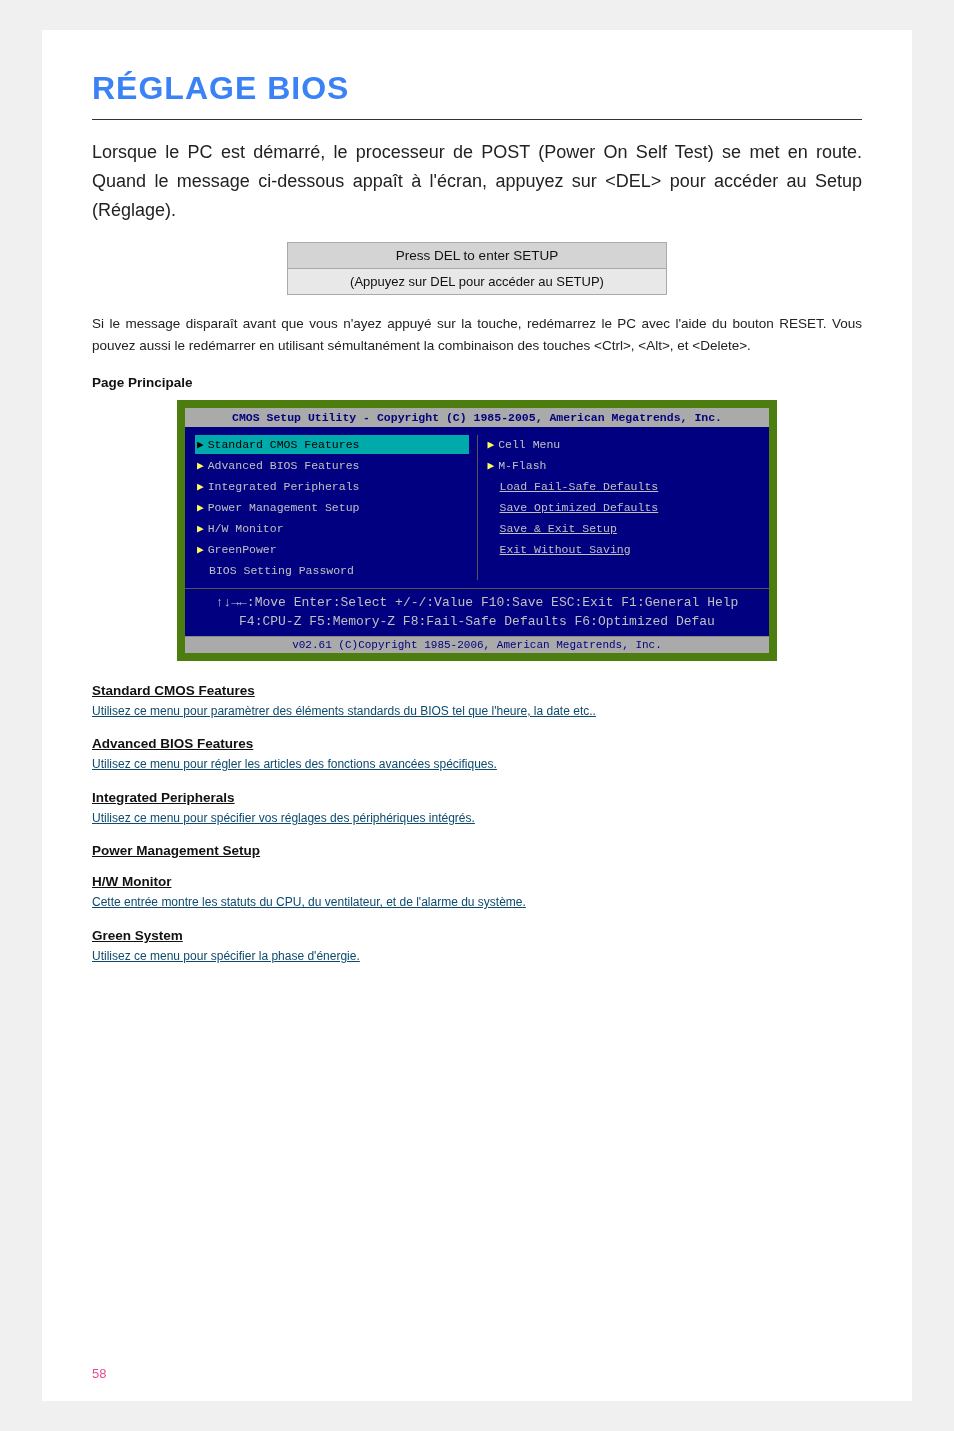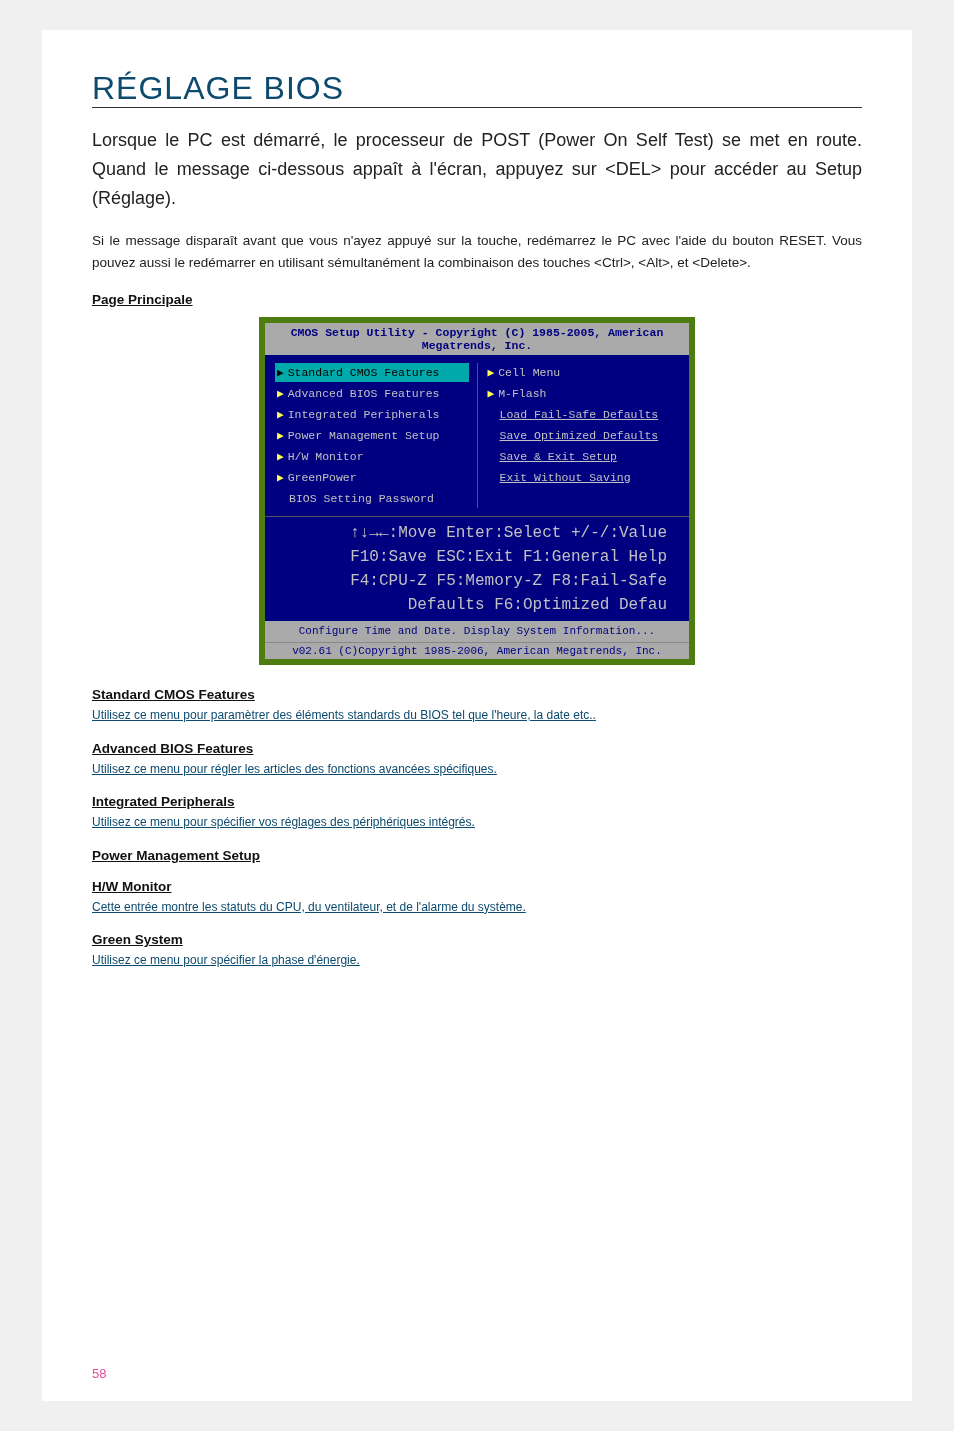--- a/index.html
+++ b/index.html
@@ -13,24 +13,24 @@
     }
     .page {
       background: #fff;
       width: 870px;
       margin: 30px auto;
       padding: 40px 50px 50px 50px;
       position: relative;
     }
     .page-title {
       font-size: 32px;
-      font-weight: normal;
-      color: #0c4a6e;
+      font-weight: bold;
+      color: #3b82f6;
       letter-spacing: 1px;
-      margin-bottom: 0;
+      margin-bottom: 12px;
     }
     .title-divider {
       border: none;
       border-top: 1px solid #333;
       margin-bottom: 18px;
     }
     .intro-text {
       font-size: 18px;
       color: #222;
       line-height: 1.6;
@@ -67,33 +67,32 @@
       font-size: 13.5px;
       color: #222;
       line-height: 1.6;
       text-align: justify;
       margin-bottom: 18px;
     }
     .section-heading {
       font-size: 13.5px;
       font-weight: bold;
       color: #111;
-      text-decoration: underline;
       margin-bottom: 10px;
     }
     
     .bios-screen {
       background: #000080;
       color: #c0c0c0;
       font-family: 'Courier New', Courier, monospace;
       font-size: 12px;
       padding: 0;
       margin: 0 auto 22px auto;
-      width: 436px;
-      border: 6px solid #4d7c0f;
+      width: 600px;
+      border: 8px solid #4d7c0f;
     }
     .bios-title-bar {
       background: #aaaaaa;
       color: #000080;
       text-align: center;
       padding: 3px 0;
       font-weight: bold;
       font-size: 11.5px;
       font-family: 'Courier New', Courier, monospace;
     }
@@ -138,24 +137,24 @@
       padding-left: 14px;
     }
     .bios-item.plain {
       color: #c0c0c0;
       padding-left: 14px;
       text-decoration: underline;
     }
     .bios-footer {
       border-top: 1px solid #555;
       padding: 4px 22px;
-      font-size: 16px;
-      font-family: 'Courier New', Courier, monospace;
-      color: #c0c0c0;
-      text-align: right;
+      font-size: 13px;
+      font-family: 'Courier New', Courier, monospace;
+      color: #c0c0c0;
+      text-align: center;
       line-height: 1.5;
     }
     .bios-bottom-bar {
       background: #aaaaaa;
       color: #000080;
       font-family: 'Courier New', Courier, monospace;
       font-size: 11px;
       text-align: center;
       padding: 3px 4px;
       line-height: 1.4;
@@ -197,20 +196,24 @@
   </style>
 </head>
 <body>
 
 <div class="page">
   <h1 class="page-title">RÉGLAGE BIOS</h1>
   <hr class="title-divider">
 
   <p class="intro-text">Lorsque le PC est démarré, le processeur de POST (Power On Self Test) se met en route. Quand le message ci-dessous appaît à l'écran, appuyez sur &lt;DEL&gt; pour accéder au Setup (Réglage).</p>
 
+  <div class="press-del-box">
+    <div class="press-del-top">Press DEL to enter SETUP</div>
+    <div class="press-del-bottom">(Appuyez sur DEL pour accéder au SETUP)</div>
+  </div>
 
   <p class="second-text">Si le message disparaît avant que vous n'ayez appuyé sur la touche, redémarrez le PC avec l'aide du bouton RESET. Vous pouvez aussi le redémarrer en utilisant sémultanément la combinaison des touches &lt;Ctrl&gt;, &lt;Alt&gt;, et &lt;Delete&gt;.</p>
 
   <p class="section-heading">Page Principale</p>
 
   <div class="bios-screen">
     <div class="bios-title-bar">CMOS Setup Utility - Copyright (C) 1985-2005, American Megatrends, Inc.</div>
     <div class="bios-content">
       <div class="bios-col" id="bios-left">
           <div class="bios-item selected"><span class="arrow">▶ </span>Standard CMOS Features</div>
@@ -228,23 +231,20 @@
           <div class="bios-item plain">Load Fail-Safe Defaults</div>
           <div class="bios-item plain">Save Optimized Defaults</div>
           <div class="bios-item plain">Save &amp; Exit Setup</div>
           <div class="bios-item plain">Exit Without Saving</div>
         </div>
     </div>
     <div class="bios-footer">
       <div>↑↓→←:Move  Enter:Select  +/-/:Value  F10:Save  ESC:Exit  F1:General Help</div>
       <div>F4:CPU-Z    F5:Memory-Z    F8:Fail-Safe Defaults    F6:Optimized Defau</div>
     </div>
-    <div class="bios-bottom-bar">
-      <div>Configure Time and Date.  Display System Information...</div>
-    </div>
     <div class="bios-copyright">v02.61 (C)Copyright 1985-2006, American Megatrends, Inc.</div>
   </div>
 
   <div id="sections-container">
       <div class="desc-section">
         <p class="desc-heading">Standard CMOS Features</p>
         <p class="desc-text">Utilisez ce menu pour paramètrer des éléments standards du BIOS tel que l'heure, la date etc..</p>
       </div>
       <div class="desc-section">
         <p class="desc-heading">Advanced BIOS Features</p>

